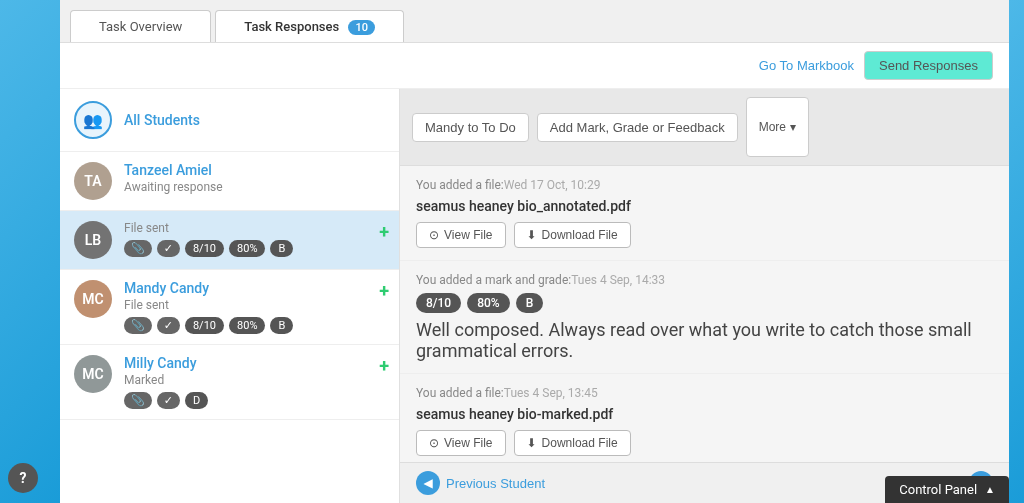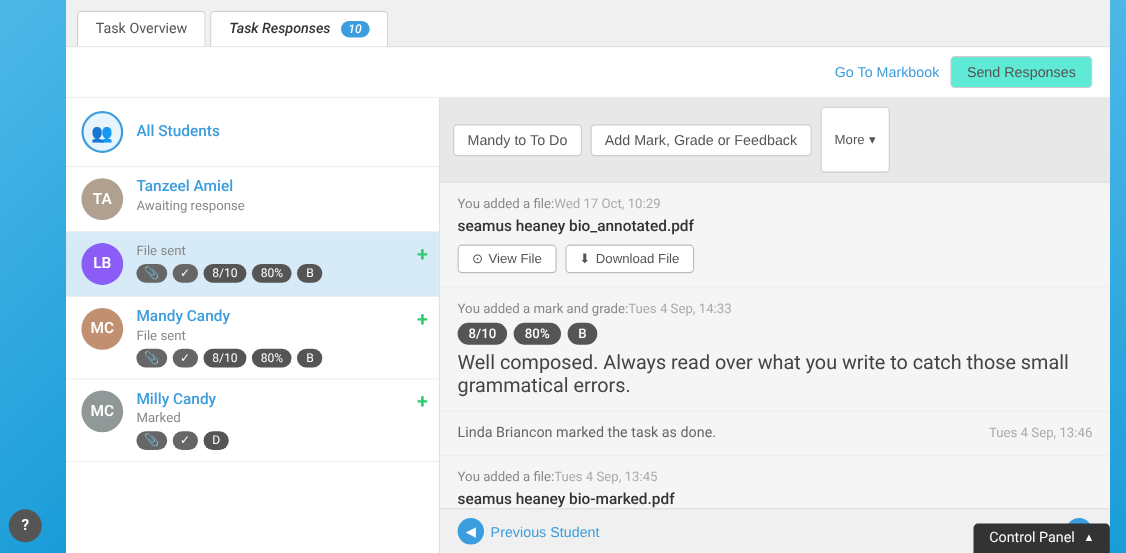--- a/index.html
+++ b/index.html
@@ -41,35 +41,34 @@
     
     .tabs-bar {
       background: #f0f0f0;
       display: flex;
       align-items: flex-end;
       padding: 10px 10px 0 10px;
       border-bottom: 1px solid #ddd;
       flex-shrink: 0;
     }
     .tab {
-      padding: 8px 16px;
+      padding: 8px 28px;
       border: 1px solid #ccc;
       border-bottom: none;
       background: #fff;
       cursor: pointer;
       font-size: 13px;
       color: #555;
       border-radius: 4px 4px 0 0;
       margin-right: 4px;
     }
     .tab.active {
       background: #fff;
       color: #333;
       font-weight: 500;
-      font-style: italic;
     }
     .tab-badge {
       background: #3b9ddd;
       color: #fff;
       border-radius: 10px;
       padding: 1px 7px;
       font-size: 11px;
       margin-left: 6px;
     }
 
@@ -308,21 +307,21 @@
       flex-shrink: 0;
       overflow: hidden;
       display: flex;
       align-items: center;
       justify-content: center;
       font-size: 14px;
       color: #fff;
       font-weight: 600;
     }
     .avatar-tanzeel { background: #b0a090; }
-    .avatar-linda { background: #8b5cf6; }
+    .avatar-linda { background: #737373; }
     .avatar-mandy { background: #c09070; }
     .avatar-milly { background: #909898; }
 
     .student-info { flex: 1; }
     .student-name {
       color: #3b9ddd;
       font-size: 14px;
       font-weight: 500;
       margin-bottom: 2px;
     }
@@ -523,26 +522,20 @@
             <span class="feed-item-timestamp">Tues 4 Sep, 14:33</span>
           </div>
           <div class="mark-badges">
             <span class="badge">8/10</span>
             <span class="badge">80%</span>
             <span class="badge">B</span>
           </div>
           <div class="feed-comment">Well composed. Always read over what you write to catch those small grammatical errors.</div>
         </div>
 
-        <div class="feed-notification">
-          <div class="feed-notification-header">
-            <span>Linda Briancon marked the task as done.</span>
-            <span class="feed-item-timestamp">Tues 4 Sep, 13:46</span>
-          </div>
-        </div>
 
         <div class="feed-item">
           <div class="feed-item-header">
             <span class="feed-item-meta">You added a file:</span>
             <span class="feed-item-timestamp">Tues 4 Sep, 13:45</span>
           </div>
           <div class="feed-item-filename">seamus heaney bio-marked.pdf</div>
           <div class="feed-buttons">
             <button class="btn-feed">
               <span>⊙</span>

